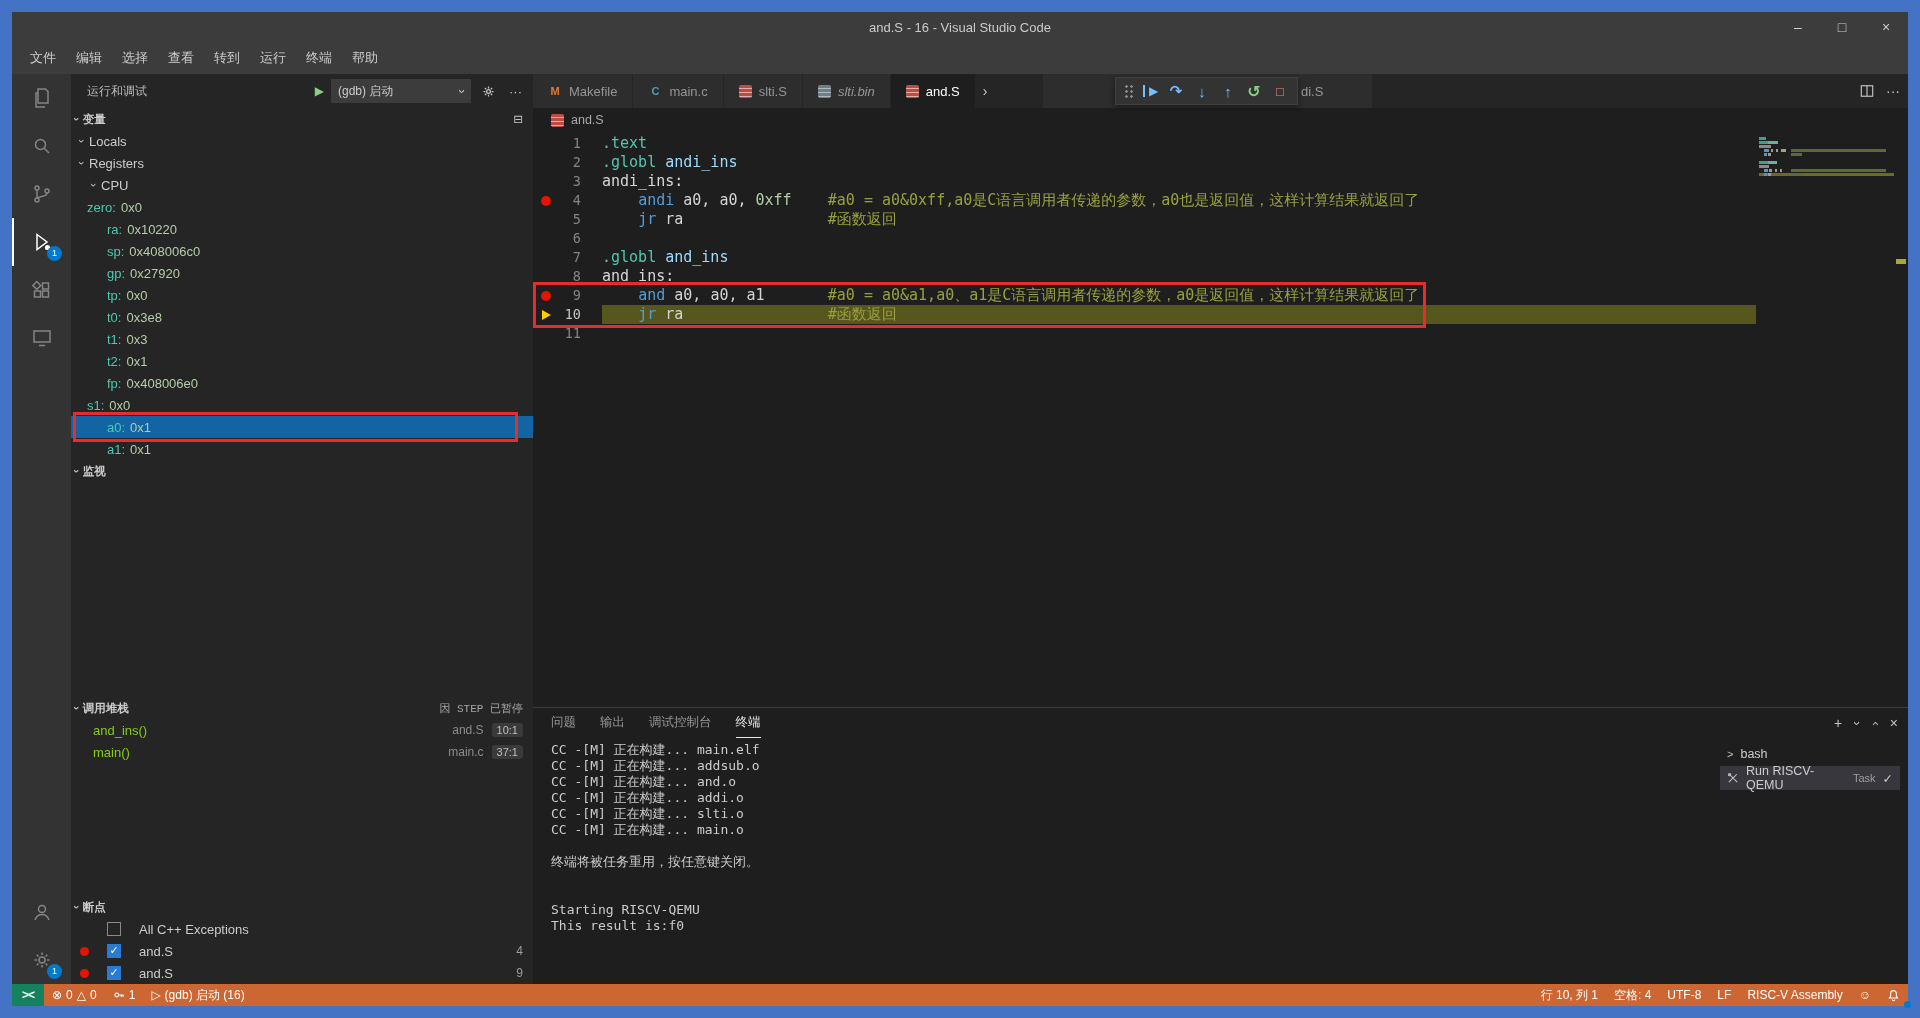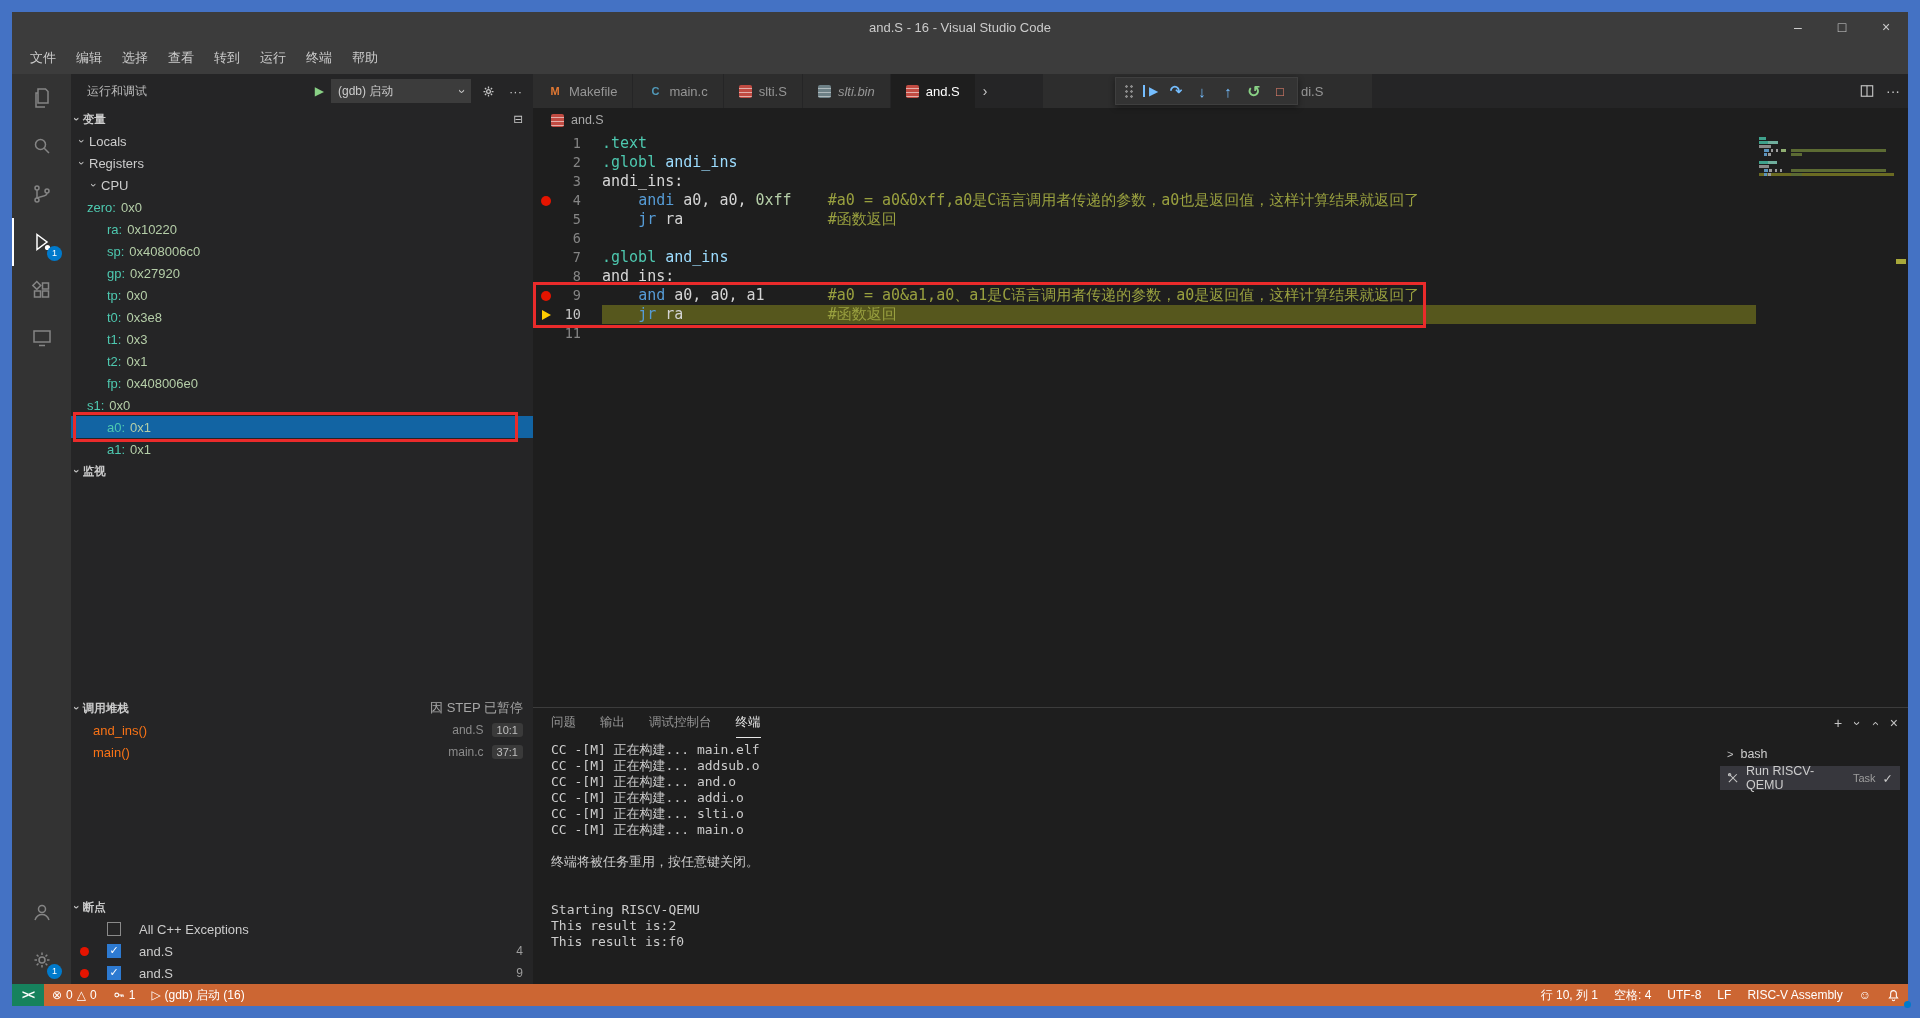--- a/index.html
+++ b/index.html
@@ -39,24 +39,24 @@
   .tree-row{height:22px;display:flex;align-items:center;position:relative;color:#cccccc;}
   .tree-row .chev-down{font-size:11px;width:14px;text-align:center;}
   .tree-row.selected{background:var(--c-selection,#1264a3);}
   .reg-name{color:#4ec9b0;}
   .reg-val{color:#b5cea8;margin-left:5px;}
   .row-annotation{position:absolute;left:2px;right:15px;top:-4px;bottom:-4px;border:3px solid var(--c-annotation,#ea2b2b);pointer-events:none;z-index:4;}
   .sec-vars{flex:none;}
   .sec-watch{flex:1;min-height:0;}
   .sec-stack{flex:none;height:199px;}
   .stack-row{height:22px;display:flex;align-items:center;padding:0 10px 0 22px;}
-  .stack-fn{color:#f97316;margin-right:auto;}
+  .stack-fn{color:#84cc16;margin-right:auto;}
   .stack-file{color:#8c8c8c;margin-right:8px;font-size:12px;}
   .stack-badge{background:#3a3a3a;color:#bfbfbf;font-size:11px;padding:1px 5px;border-radius:3px;}
-  .paused-label{margin-left:auto;font-weight:normal;font-size:13px;color:#a6a6a6;}
+  .paused-label{margin-left:auto;font-weight:normal;font-size:11px;color:#a6a6a6;font-family:Liberation Mono, monospace;}
   .sec-bps{flex:none;height:88px;}
   .bp-row{height:22px;display:flex;align-items:center;padding:0 10px 0 9px;gap:18px;}
   .bp-dot-l{width:9px;height:9px;border-radius:50%;flex:none;}
   .bp-dot-l.on{background:var(--c-breakpoint,#e51400);}
   .bp-check{width:14px;height:14px;flex:none;font-size:11px;line-height:13px;text-align:center;color:#fff;}
   .bp-check.unchecked{border:1px solid #8a8a8a;}
   .bp-check.checked{background:#2d7ad1;}
   .bp-label{color:#cccccc;}
   .bp-line{margin-left:auto;color:#9d9d9d;font-size:12px;}
 
@@ -584,21 +584,20 @@
                 <div class="term-line">CC -[M] 正在构建... addsub.o</div>
                 <div class="term-line">CC -[M] 正在构建... and.o</div>
                 <div class="term-line">CC -[M] 正在构建... addi.o</div>
                 <div class="term-line">CC -[M] 正在构建... slti.o</div>
                 <div class="term-line">CC -[M] 正在构建... main.o</div>
                 <div class="term-line"> </div>
                 <div class="term-line">终端将被任务重用，按任意键关闭。</div>
                 <div class="term-line"> </div>
                 <div class="term-line"> </div>
                 <div class="term-line">Starting RISCV-QEMU</div>
-                <div class="term-line">This result is:2</div>
                 <div class="term-line">This result is:f0</div>
               </div>
           <div class="term-side">
             <div class="term-item">
               <span class="term-ic">&gt;</span>
               <span>bash</span>
             </div>
             <div class="term-item selected">
               <span class="term-ic">
                 <svg class="ic" width="12" height="12" viewBox="0 0 16 16" fill="none" stroke="currentColor" stroke-width="1.4">

